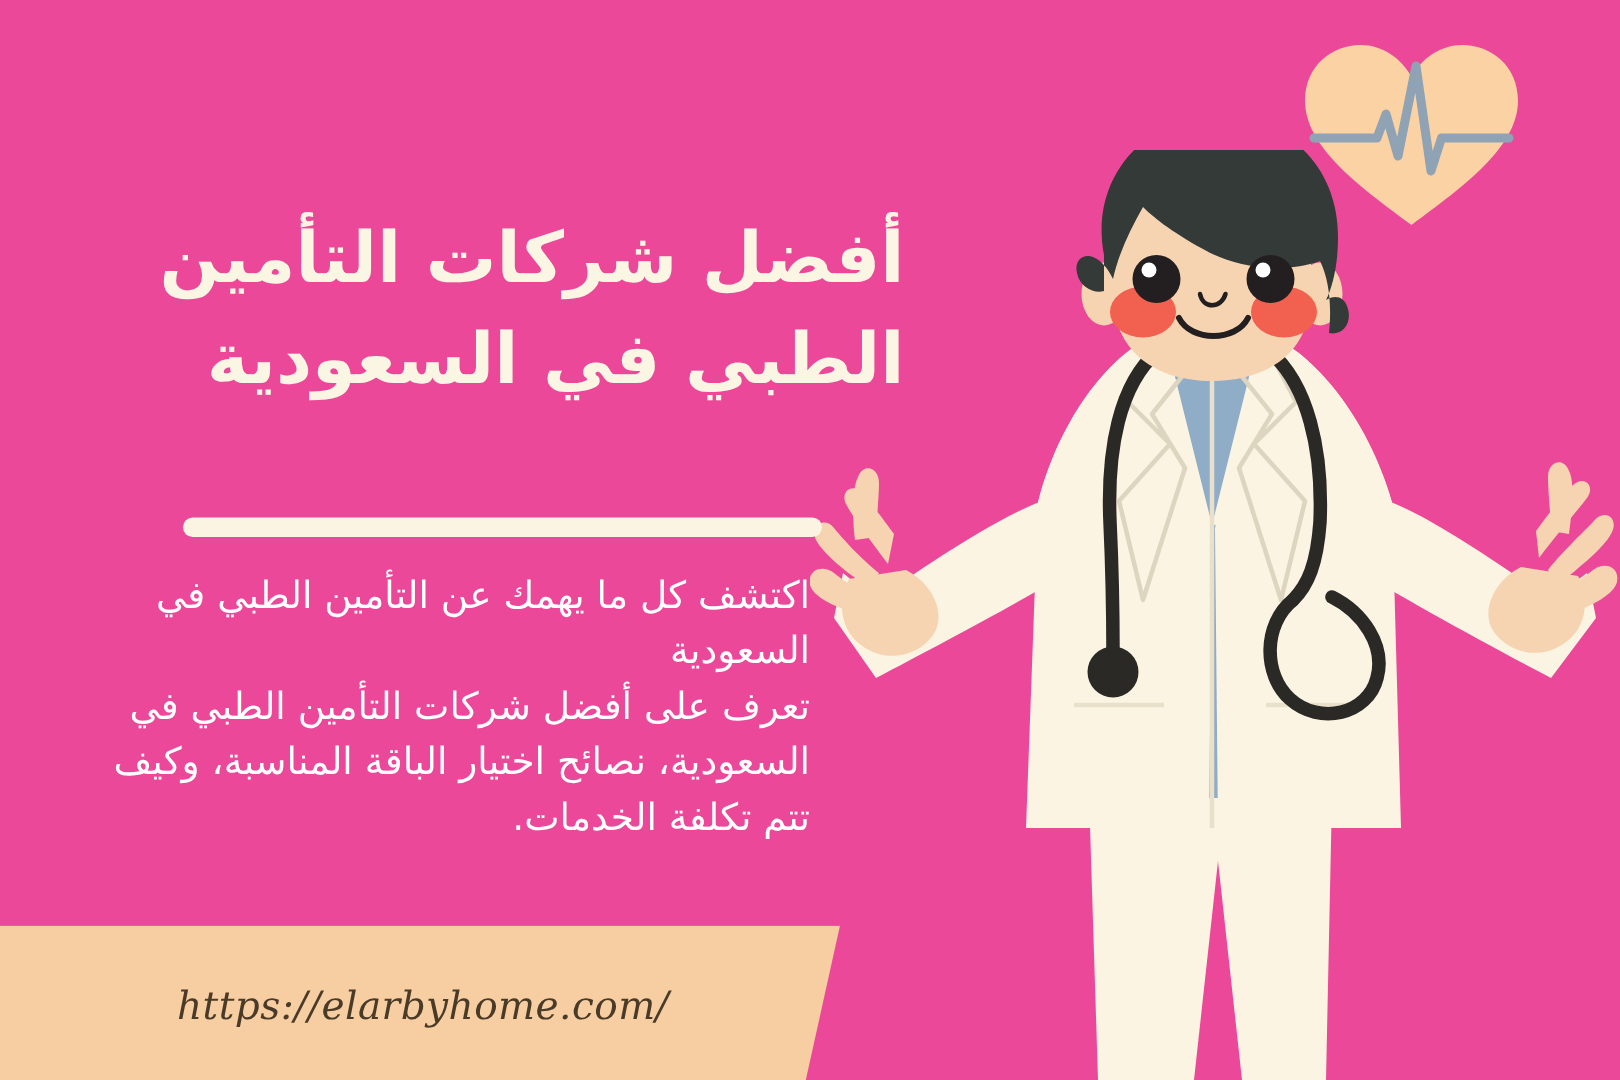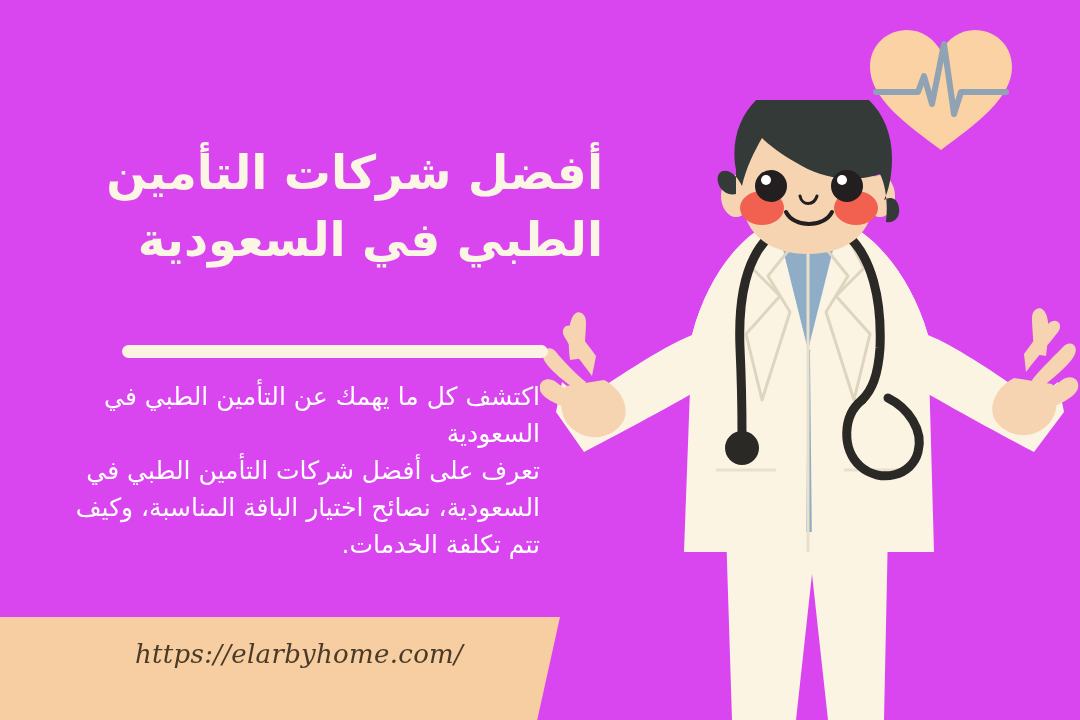--- a/index.html
+++ b/index.html
@@ -6,21 +6,21 @@
   html, body {
     margin: 0;
     padding: 0;
     background: #ffffff;
   }
   #canvas {
     position: relative;
     width: 1080px;
     height: 720px;
     overflow: hidden;
-    background: #d946ef;
+    background: #ec4899;
     font-family: "DejaVu Sans", "Liberation Sans", sans-serif;
   }
 
   
   .heart-badge {
     position: absolute;
     top: 26px;
     left: 866px;
     width: 150px;
     height: 128px;
@@ -88,21 +88,21 @@
     bottom: 0;
     width: 570px;
     height: 103px;
     background: #f7cda2;
     clip-path: polygon(0 0, 100% 0, 96.0% 100%, 0 100%);
   }
   .url-text {
     position: absolute;
     left: 118px;
     bottom: 34px;
-    margin: 17px;
+    margin: 0;
     color: #4a3b28;
     font-family: "DejaVu Serif", "Liberation Serif", serif;
     font-style: italic;
     font-size: 26px;
     letter-spacing: 0.3px;
     direction: ltr;
     white-space: nowrap;
   }
 
   

